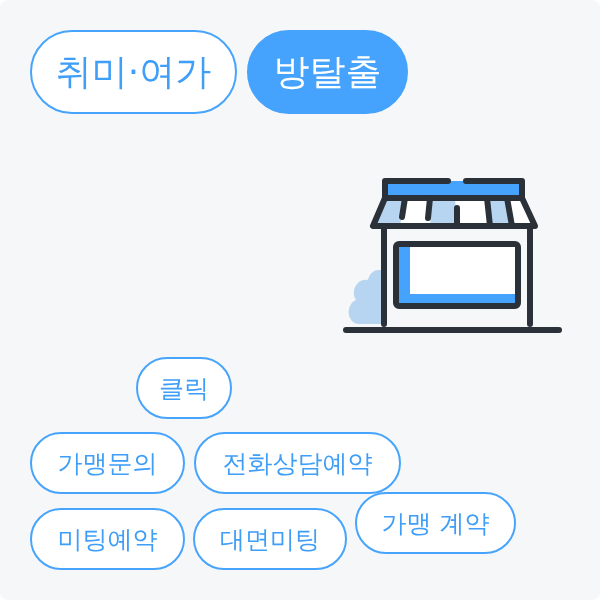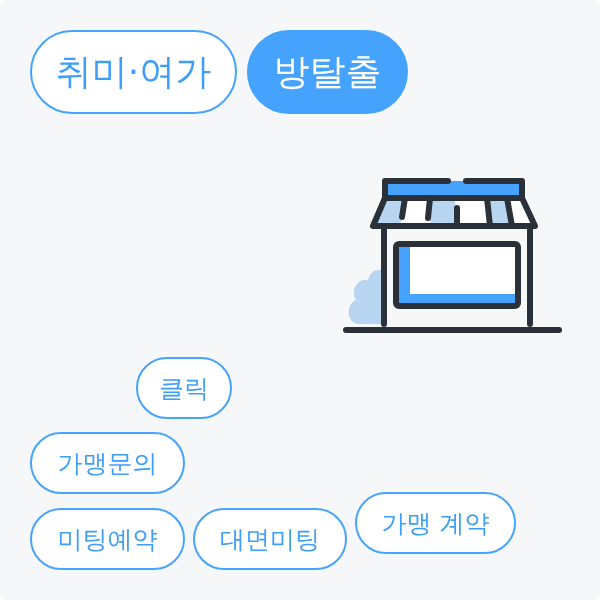--- a/index.html
+++ b/index.html
@@ -50,20 +50,23 @@
     <path d="M6 158 L219 158" stroke="#2b3138" stroke-width="6" stroke-linecap="round"></path>
   </svg>
 
   <div class="pill outline small" style="left:136px; top:357px; width:96px;">
     <span>클릭</span>
   </div>
 
   <div class="pill outline small" style="left:30px; top:432px; width:155px;font-family:Liberation Mono, monospace;">
     <span>가맹문의</span>
   </div>
+  <div class="pill outline small" style="left:194px; top:432px; width:207px;">
+    <span>전화상담예약</span>
+  </div>
 
   <div class="pill outline small" style="left:193px; top:508px; width:154px;">
     <span>대면미팅</span>
   </div>
   <div class="pill outline small" style="left:30px; top:508px; width:155px;">
     <span>미팅예약</span>
   </div>
   <div class="pill outline small" style="left:355px; top:492px; width:161px;">
     <span>가맹 계약</span>
   </div>

